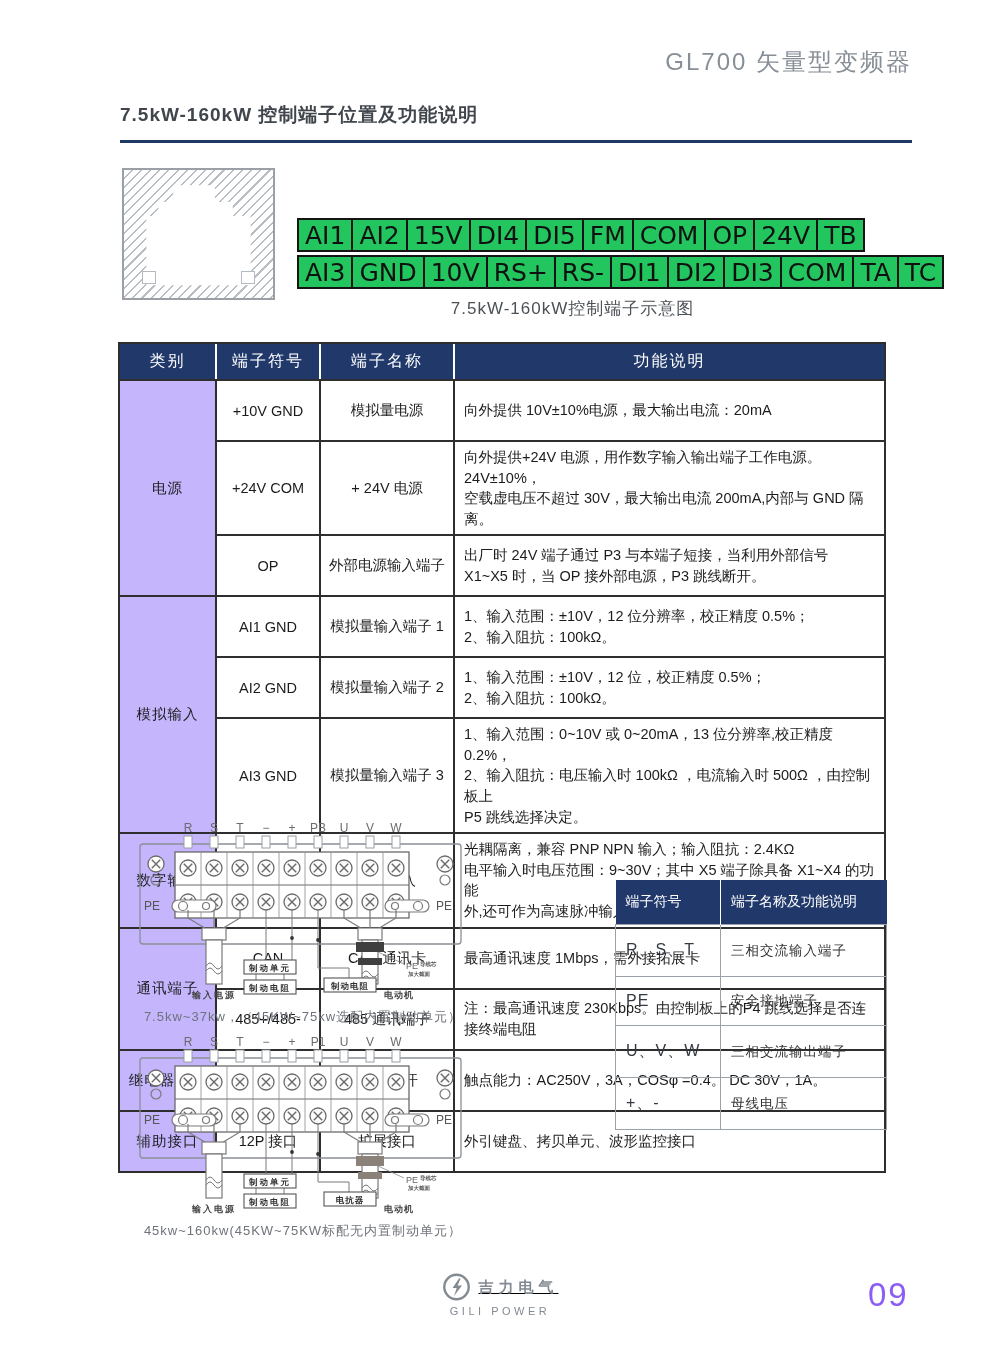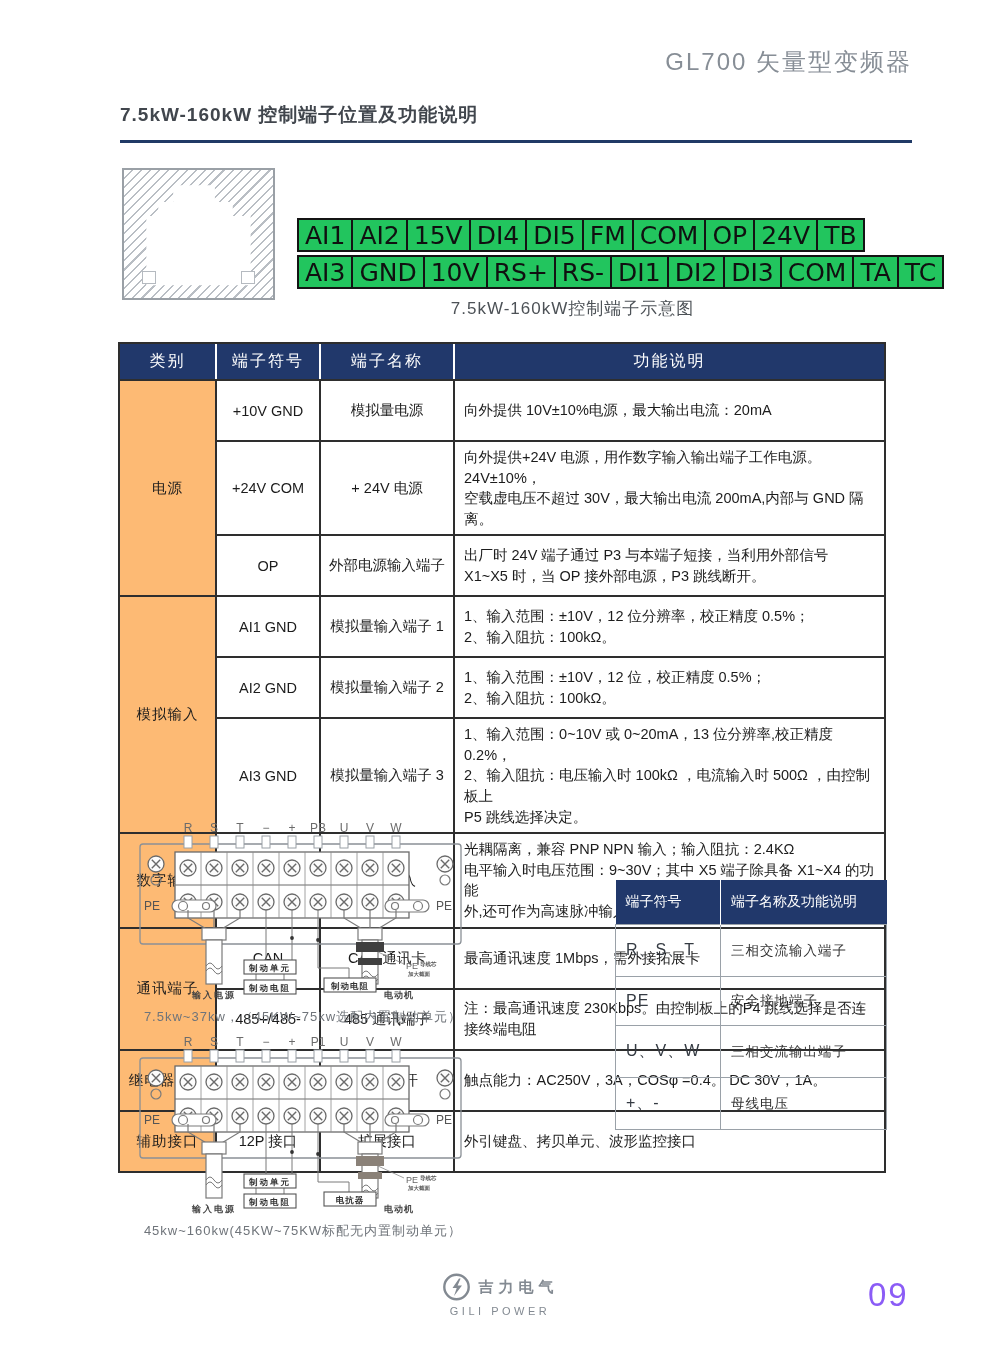--- a/index.html
+++ b/index.html
@@ -35,21 +35,21 @@
 
   
   .main-table-wrap { position:absolute; left:118px; top:342px; }
   table.main { border-collapse:collapse; width:766px; table-layout:fixed; }
   table.main col.c1{width:97px;} table.main col.c2{width:104px;} table.main col.c3{width:134px;} table.main col.c4{width:431px;}
   table.main th { background:#21386b; color:#ffffff; font-size:16px; font-weight:normal; letter-spacing:2px;
       padding:7px 2px; border-left:2px solid #ffffff; border-top:2px solid #2e2e2e; border-bottom:2px solid #2e2e2e; }
   table.main th:first-child { border-left:2px solid #2e2e2e; }
   table.main th:last-child { border-right:2px solid #2e2e2e;text-align:center; }
   table.main td { border:2px solid #2e2e2e; font-size:14.5px; color:#1c1c1c; }
-  td.cat { background:#fdba74; text-align:center; font-size:15px; letter-spacing:1px; color:#222; }
+  td.cat { background:#c4b5fd; text-align:center; font-size:15px; letter-spacing:1px; color:#222; }
   td.sym, td.nm { text-align:center; padding:20px 2px; }
   td.desc { padding:5px 9px; white-space:pre-line; line-height:1.42; text-align:left; }
 
   
   .wd { position:absolute; left:128px; width:350px; }
   .wd-1 { top:818px; } .wd-2 { top:1032px; }
   .wd svg { display:block; }
   .wd-caption { margin-top:4px; text-align:center; font-size:13px; color:#6f747a; letter-spacing:1px; }
 
   
@@ -58,21 +58,21 @@
   table.rt col.rc1 { width:105px; }
   table.rt th { background:#21386b; color:#fff; font-size:14px; font-weight:normal; text-align:left;
       padding:13px 10px; border-left:1px solid #ffffff; }
   table.rt th:first-child { border-left:none; }
   table.rt td { border:1px solid #9aa1a8; padding:15px 10px; text-align:left; vertical-align:middle; }
   table.rt td.rsym { font-size:16px; color:#343a42; letter-spacing:1px; }
   table.rt td.rdesc { font-size:13.5px; color:#333; letter-spacing:1px; }
 
   
   .footer-logo { position:absolute; left:50%; transform:translateX(-50%); top:1272px; text-align:center; }
-  .logo-row { display:flex; align-items:center; gap:7px; justify-content:center; }
+  .logo-row { display:flex; align-items:center; gap:7px; justify-content:center;text-decoration:underline; }
   .logo-cn { font-size:15px; font-weight:bold; letter-spacing:5px; color:#838a92; }
   .logo-en { margin-top:3px; font-size:11px; letter-spacing:3.5px; color:#838a92; }
   .page-number { position:absolute; left:868px; top:1276px; font-size:33px; color:#8b5cf6; letter-spacing:2px; }
 
   
   text { font-family:"Liberation Sans","DejaVu Sans",sans-serif; }
 </style>
 </head>
 <body>
 

